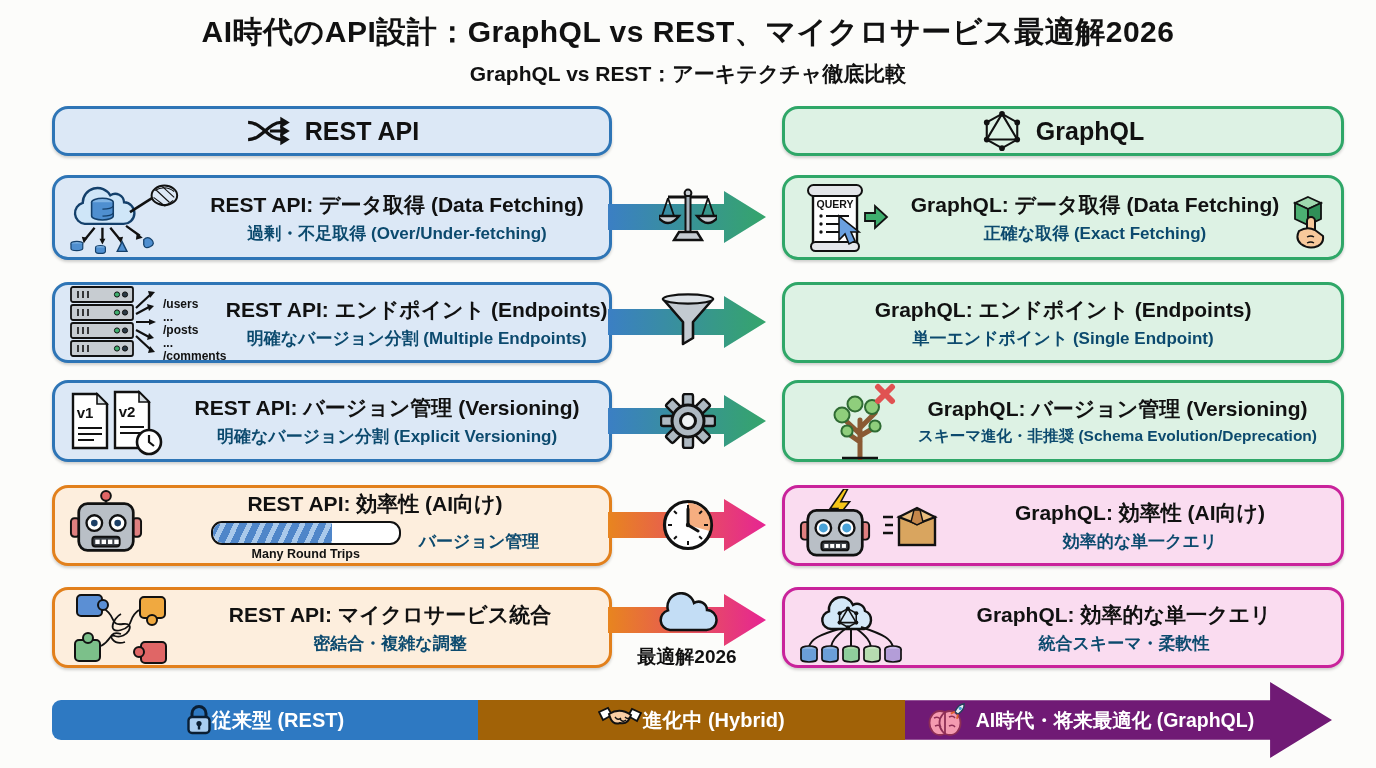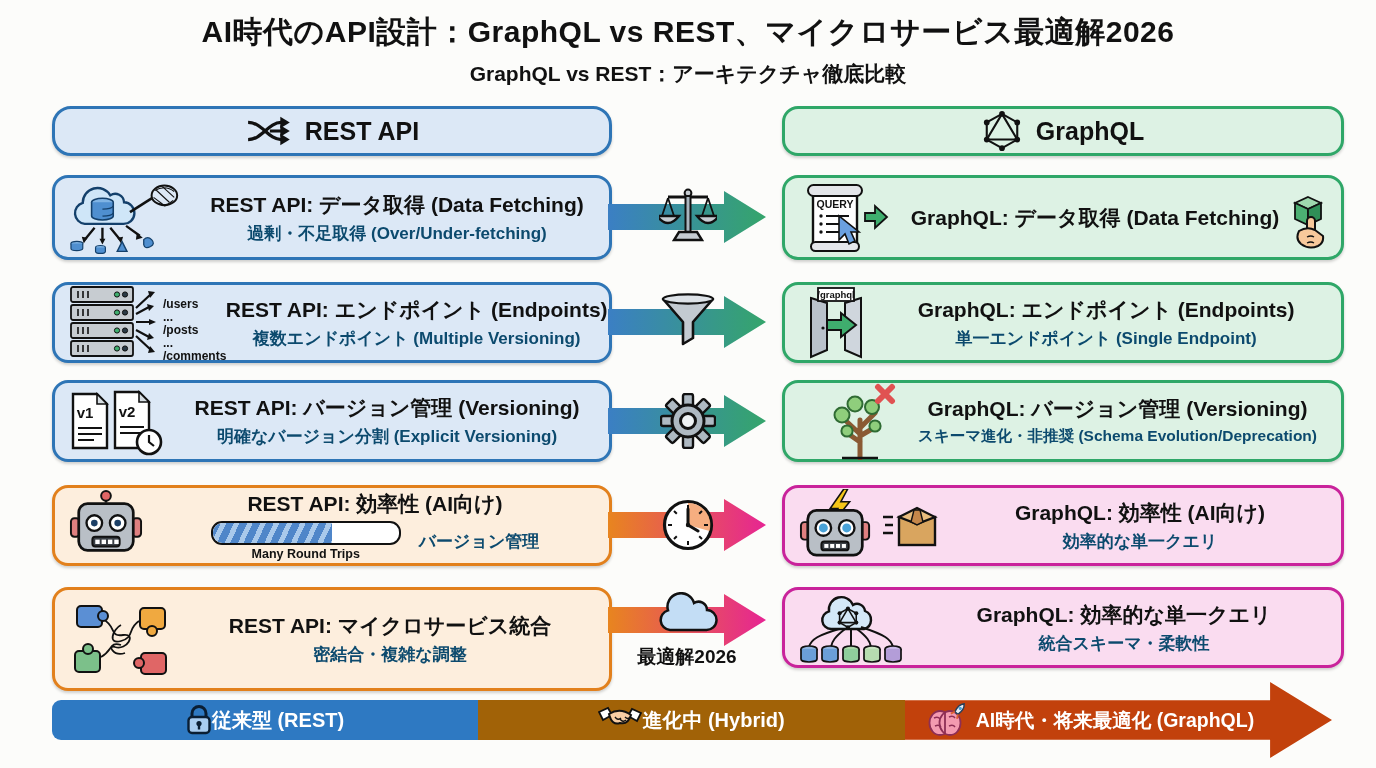--- a/index.html
+++ b/index.html
@@ -26,21 +26,21 @@
   .mid-icon{position:absolute;}
   .ep-labels{display:flex;flex-direction:column;justify-content:center;font-size:12px;font-weight:800;color:#111;line-height:13px;margin-top:16px;}
   .r4wrap{display:flex;align-items:center;gap:18px;}
   .pbar{width:186px;height:20px;border:2.5px solid #111;border-radius:11px;background:#fff;overflow:hidden;}
   .pbar-fill{height:100%;width:64%;border-radius:9px 0 0 9px;background:repeating-linear-gradient(115deg,#4f86c9 0 7px,#a9c9eb 7px 12px);}
   .pbar-cap{font-size:12.5px;font-weight:800;color:#111;text-align:center;margin-top:2px;}
   .opt-label{left:608px;top:644px;width:158px;text-align:center;font-size:19px;font-weight:800;color:#111;}
   .bar-seg{position:absolute;top:700px;height:40px;display:flex;align-items:center;justify-content:center;color:#fff;font-size:20px;font-weight:800;}
   .seg-blue{left:52px;width:426px;background:#2e79c2;border-radius:9px 0 0 9px;}
   .seg-orange{left:478px;width:427px;background:#a16207;}
-  .seg-black{left:905px;top:682px;width:427px;height:76px;background:#c2410c;clip-path:polygon(0 24%,85.5% 24%,85.5% 0,100% 50%,85.5% 100%,85.5% 76%,0 76%);}
+  .seg-black{left:905px;top:682px;width:427px;height:76px;background:#701a75;clip-path:polygon(0 24%,85.5% 24%,85.5% 0,100% 50%,85.5% 100%,85.5% 76%,0 76%);}
   .seg-black .seg-inner{display:flex;align-items:center;gap:9px;margin-right:56px;font-size:19.5px;}
   .cube-hand{position:absolute;right:8px;bottom:2px;}
 </style>
 </head>
 <body>
 
 <div id="stage">
 
   <svg width="0" height="0" style="position:absolute" aria-hidden="true">
     <defs>
@@ -51,21 +51,21 @@
       <linearGradient id="gop" x1="0" y1="0" x2="1" y2="0">
         <stop offset="0" stop-color="#e8851f"></stop>
           <stop offset="1" stop-color="#e62593"></stop>
       </linearGradient>
     </defs>
   </svg>
 
   <div class="abs title">AI時代のAPI設計：GraphQL vs REST、マイクロサービス最適解2026</div>
   <div class="abs subtitle">GraphQL vs REST：アーキテクチャ徹底比較</div>
 
-  <div class="box blue lcol hdr" style="top:106px;height:50px;border-radius:19px;">
+  <div class="box blue lcol hdr" style="top:106px;height:50px;">
     <svg width="46" height="36" viewBox="0 0 48 38">
       <path d="M3,10 C18,10 24,28 38,28" stroke="#111" stroke-width="3.4" fill="none"></path>
       <path d="M3,28 C18,28 24,10 38,10" stroke="#111" stroke-width="3.4" fill="none"></path>
       <path d="M26,19 H38" stroke="#111" stroke-width="3.2" fill="none"></path>
       <polygon points="37,4 47,10 37,16" fill="#111"></polygon>
       <polygon points="37,13 47,19 37,25" fill="#111"></polygon>
       <polygon points="37,22 47,28 37,34" fill="#111"></polygon>
     </svg>
     <span class="hdr-label">REST API</span>
   </div>
@@ -141,20 +141,21 @@
         <circle cx="22" cy="42" r="1.7" fill="#111"></circle>
           <line x1="27" y1="42" x2="50" y2="42" stroke="#111" stroke-width="2"></line>
         <circle cx="22" cy="50" r="1.7" fill="#111"></circle>
           <line x1="27" y1="50" x2="50" y2="50" stroke="#111" stroke-width="2"></line>
         <path d="M40,34 v24 l6,-6 4,10 6,-3 -4,-9 h8 z" fill="#6aa0e0" stroke="#111" stroke-width="1.6"></path>
         <polygon points="66,31 76,31 76,24 88,35 76,46 76,39 66,39" fill="#3fae6e" stroke="#111" stroke-width="1.8"></polygon>
       </svg>
     </div>
     <div class="text-zone" style="padding-right:40px;">
       <div class="row-title">GraphQL: データ取得 (Data Fetching)</div>
+      <div class="row-sub">正確な取得 (Exact Fetching)</div>
     </div>
     <div class="cube-hand">
       <svg width="50" height="58" viewBox="0 0 50 58">
         <polygon points="25,4 38,10 25,16 12,10" fill="#9fd9ae" stroke="#111" stroke-width="1.8"></polygon>
         <polygon points="12,10 25,16 25,32 12,26" fill="#4caf72" stroke="#111" stroke-width="1.8"></polygon>
         <polygon points="38,10 25,16 25,32 38,26" fill="#2f8f57" stroke="#111" stroke-width="1.8"></polygon>
         <rect x="24" y="24" width="8" height="20" rx="4" fill="#f8c99b" stroke="#111" stroke-width="2"></rect>
         <path d="M16,38 q-4,8 2,13 q8,6 17,2 q6,-3 5,-10 l-8,-6 q-8,-4 -16,1 z" fill="#f8c99b" stroke="#111" stroke-width="2"></path>
         <path d="M24,44 q4,-2 7,0 M24,50 q4,-2 7,0" stroke="#111" stroke-width="1.3" fill="none"></path>
       </svg>
@@ -197,43 +198,33 @@
       <div class="ep-labels">
         <span>/users</span>
         <span>...</span>
         <span>/posts</span>
         <span>...</span>
         <span>/comments</span>
       </div>
     </div>
     <div class="text-zone">
       <div class="row-title">REST API: エンドポイント (Endpoints)</div>
-      <div class="row-sub">複数エンドポイント (Multiple Versioning)</div>
+      <div class="row-sub">明確なバージョン分割 (Multiple Endpoints)</div>
     </div>
   </div>
 
   <svg class="harrow" style="top:292px" viewBox="0 0 158 60">
     <path d="M0,17 H116 V4 L158,30 L116,56 V43 H0 Z" fill="url(#gbg)"></path>
   </svg>
   <svg class="mid-icon" style="left:660px;top:293px" width="56" height="58" viewBox="0 0 56 58">
     <path d="M3,6 H53 L33,29 V45 L23,51 V29 Z" fill="#c3cad1" stroke="#111" stroke-width="2.6" stroke-linejoin="round"></path>
     <ellipse cx="28" cy="6" rx="25" ry="4.6" fill="#dde2e7" stroke="#111" stroke-width="2.2"></ellipse>
   </svg>
 
   <div class="box green rcol" style="top:282px;height:81px;">
-    <div class="icon-zone">
-      <svg width="74" height="74" viewBox="0 0 74 74">
-        <polygon points="12,12 28,17 28,64 12,71" fill="#b9c2cb" stroke="#111" stroke-width="2"></polygon>
-        <polygon points="62,12 46,17 46,64 62,71" fill="#cfd6dd" stroke="#111" stroke-width="2"></polygon>
-        <rect x="19" y="2" width="36" height="13" fill="#fff" stroke="#111" stroke-width="1.8"></rect>
-        <text x="37" y="12" text-anchor="middle" font-size="9.5" font-weight="bold" fill="#111">/graphql</text>
-        <polygon points="28,34 42,34 42,27 57,39 42,51 42,44 28,44" fill="#3fae6e" stroke="#111" stroke-width="2"></polygon>
-        <circle cx="24" cy="42" r="1.6" fill="#111"></circle>
-      </svg>
-    </div>
     <div class="text-zone">
       <div class="row-title">GraphQL: エンドポイント (Endpoints)</div>
       <div class="row-sub">単一エンドポイント (Single Endpoint)</div>
     </div>
   </div>
 
   <div class="box blue lcol" style="top:380px;height:82px;">
     <div class="icon-zone">
       <svg width="98" height="70" viewBox="0 0 98 70">
         <path d="M4,8 h24 l10,10 v44 h-34 z" fill="#fff" stroke="#111" stroke-width="2.4"></path>
@@ -356,21 +347,21 @@
         <polygon points="16,14 34,5 52,14 34,21" fill="#e8bd7e" stroke="#111" stroke-width="2.2"></polygon>
         <polygon points="31,7 37,7 40,19 34,22 28,19" fill="#c5874a" stroke="#111" stroke-width="1.4"></polygon>
       </svg>
     </div>
     <div class="text-zone">
       <div class="row-title">GraphQL: 効率性 (AI向け)</div>
       <div class="row-sub">効率的な単一クエリ</div>
     </div>
   </div>
 
-  <div class="box orange lcol" style="top:587px;height:104px;">
+  <div class="box orange lcol" style="top:587px;height:81px;">
     <div class="icon-zone">
       <svg width="104" height="76" viewBox="0 0 104 76">
         <g stroke="#111" stroke-width="1.8" fill="none">
           <path d="M34,18 C48,26 40,36 54,34 S58,50 46,46 C38,43 44,56 56,52"></path>
           <path d="M70,20 C58,28 66,36 52,40 S44,28 52,24"></path>
           <path d="M32,56 C44,50 40,40 52,44"></path>
         </g>
         <rect x="8" y="5" width="25" height="21" rx="4" fill="#5b8fd4" stroke="#111" stroke-width="2"></rect>
         <circle cx="34" cy="15" r="5" fill="#5b8fd4" stroke="#111" stroke-width="2"></circle>
         <rect x="71" y="7" width="25" height="21" rx="4" fill="#f0a940" stroke="#111" stroke-width="2"></rect>

